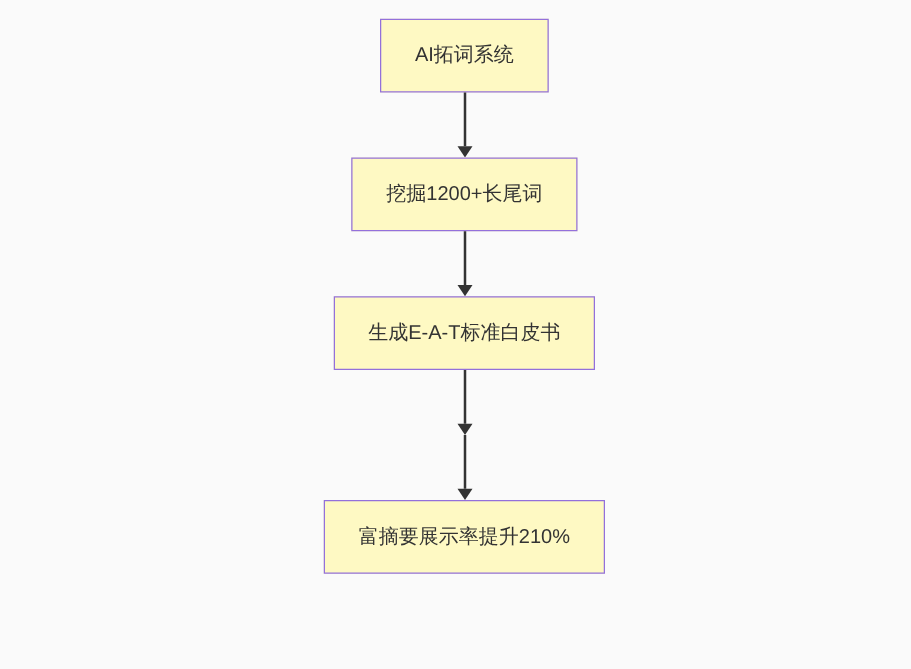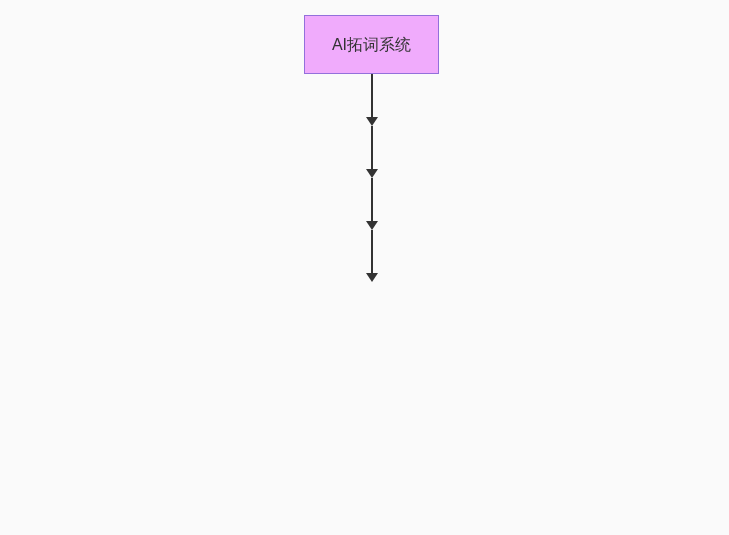--- a/index.html
+++ b/index.html
@@ -18,21 +18,21 @@
     left: 7px;              
     width: 100%;
     height: 100%;
     display: flex;
     flex-direction: column;
     align-items: center;
     padding-top: 15px;
     box-sizing: border-box;
   }
   .flow-node {
-    background: #f0abfc;
+    background: #fef9c3;
     border: 1px solid #9370db;
     color: #333333;
     font-size: 16px;
     line-height: 19px;
     padding: 19px 27px;
     white-space: nowrap;
     text-align: center;
     box-sizing: border-box;
     flex: 0 0 auto;
   }
@@ -61,32 +61,35 @@
 
 <div class="flowchart">
 
   <div class="flow-node">AI拓词系统</div>
 
   <div class="flow-arrow">
     <div class="shaft"></div>
     <div class="head"></div>
   </div>
 
+  <div class="flow-node">挖掘1200+长尾词</div>
+
+  <div class="flow-arrow">
+    <div class="shaft"></div>
+    <div class="head"></div>
+  </div>
+
+  <div class="flow-node">生成E-A-T标准白皮书</div>
 
   <div class="flow-arrow">
     <div class="shaft"></div>
     <div class="head"></div>
   </div>
 
 
   <div class="flow-arrow">
     <div class="shaft"></div>
     <div class="head"></div>
   </div>
 
-
-  <div class="flow-arrow">
-    <div class="shaft"></div>
-    <div class="head"></div>
-  </div>
-
+  <div class="flow-node">富摘要展示率提升210%</div>
 
 </div>
 
 </body></html>

